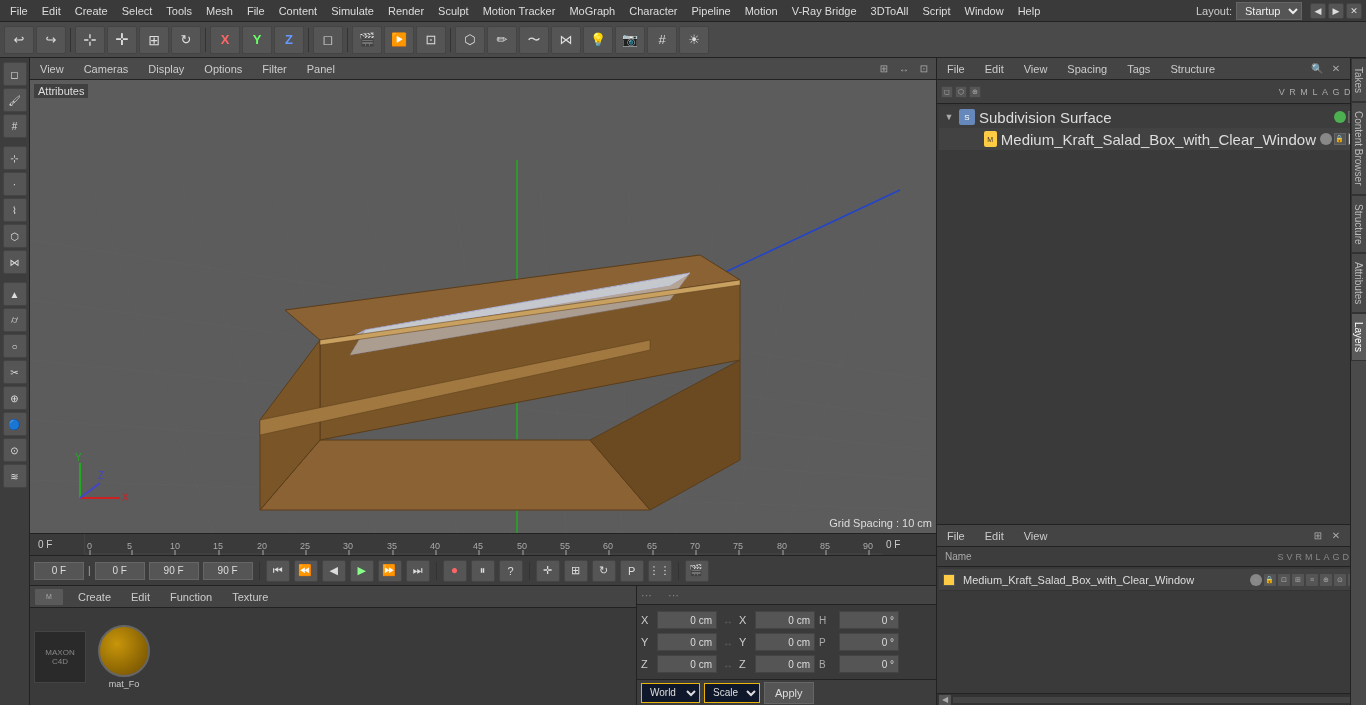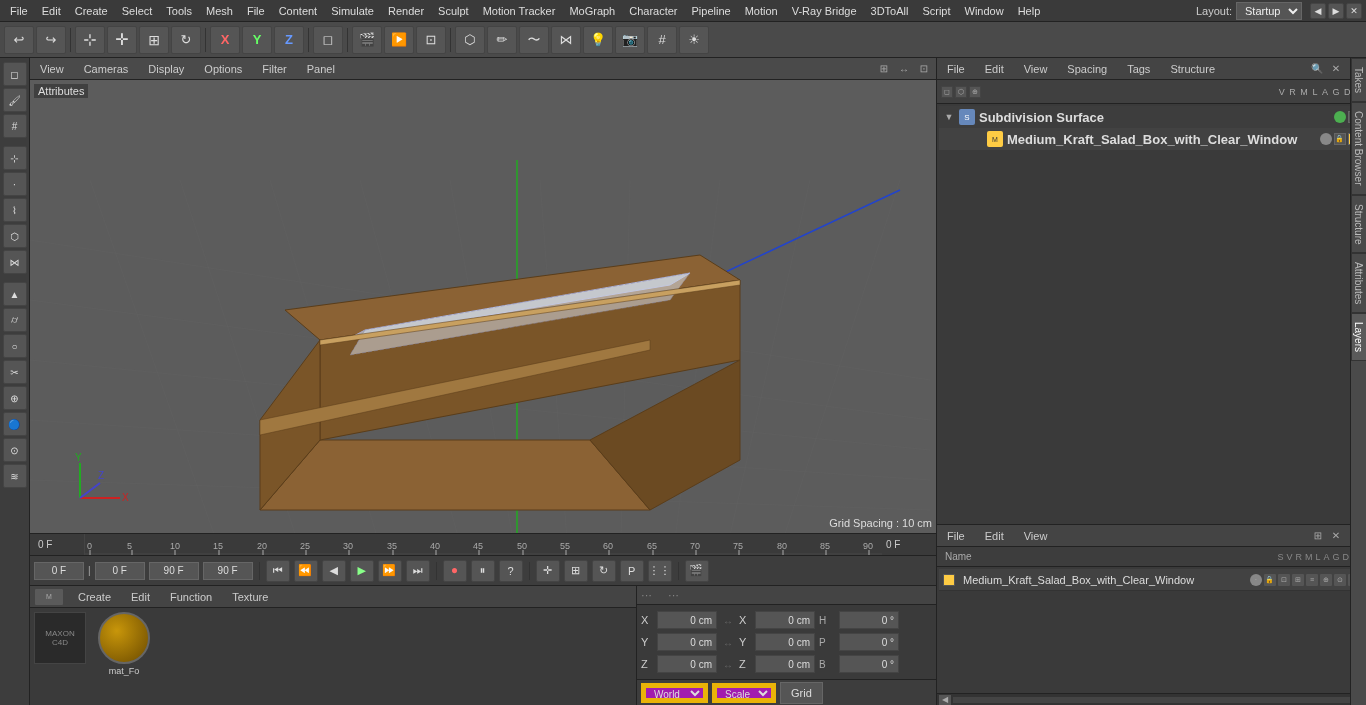--- a/index.html
+++ b/index.html
@@ -57,21 +57,21 @@
     #right-panel { width: 430px; display: flex; flex-direction: column; border-left: 1px solid #222; }
 
     
     #obj-manager { flex: 1; background: #3a3a3a; border-bottom: 1px solid #222; display: flex; flex-direction: column; }
     #obj-manager-header { display: flex; align-items: center; height: 22px; background: #444; border-bottom: 1px solid #222; padding: 0 4px; gap: 8px; }
     .obj-header-menu { padding: 2px 6px; cursor: pointer; font-size: 11px; color: #ccc; }
     #obj-manager-toolbar { display: flex; align-items: center; height: 24px; background: #404040; border-bottom: 1px solid #222; padding: 0 4px; gap: 2px; }
     #obj-manager-content { flex: 1; padding: 2px; }
     .obj-item { display: flex; align-items: center; height: 22px; padding: 0 4px; gap: 4px; cursor: pointer; }
     .obj-expand { width: 12px; height: 12px; display: flex; align-items: center; justify-content: center; font-size: 9px; color: #aaa; }
-    .obj-name { flex: 1; font-size: 13px; color: #ddd; font-weight: bold; }
+    .obj-name { flex: 1; font-size: 15px; color: #ddd; }
     .obj-status { display: flex; gap: 2px; }
     .obj-status-dot { width: 12px; height: 12px; border-radius: 50%; display: flex; align-items: center; justify-content: center; font-size: 8px; }
     .obj-child { padding-left: 20px; }
 
     
     #attr-panel { height: 180px; background: #3a3a3a; display: flex; flex-direction: column; }
     #attr-header { display: flex; align-items: center; height: 22px; background: #444; border-bottom: 1px solid #222; padding: 0 4px; gap: 8px; }
     .attr-header-menu { padding: 2px 6px; cursor: pointer; font-size: 11px; color: #ccc; }
     #attr-name-row { display: flex; align-items: center; height: 20px; background: #3d3d3d; padding: 0 8px; border-bottom: 1px solid #222; }
     #attr-content { flex: 1; padding: 2px; }
@@ -80,35 +80,35 @@
     .attr-icons { display: flex; gap: 2px; }
     .attr-icon-sm { width: 12px; height: 12px; background: #555; border-radius: 1px; display: flex; align-items: center; justify-content: center; font-size: 7px; color: #aaa; }
     .right-tab { width: 16px; writing-mode: vertical-rl; padding: 8px 2px; background: #4a4a4a; border: 1px solid #333; cursor: pointer; font-size: 10px; color: #bbb; text-align: center; }
     .right-tab.active { background: #5a5a5a; color: #fff; }
 
     
     #bottom-panel { display: flex; height: 120px; border-top: 1px solid #222; background: #3a3a3a; }
     #material-panel { flex: 1; display: flex; flex-direction: column; }
     #material-header { display: flex; align-items: center; height: 22px; background: #444; border-bottom: 1px solid #222; padding: 0 4px; gap: 8px; }
     .mat-header-menu { padding: 2px 6px; cursor: pointer; font-size: 11px; color: #ccc; }
-    #material-content { flex: 1; display: flex; padding: 4px; gap: 4px; }
+    #material-content { flex: 1; display: flex; align-items: center; padding: 4px; gap: 4px; }
     .material-item { display: flex; flex-direction: column; align-items: center; gap: 2px; cursor: pointer; }
     .material-preview { width: 52px; height: 52px; border: 2px solid #666; border-radius: 50%; background: #8B6914; overflow: hidden; display: flex; align-items: center; justify-content: center; }
     .material-label { font-size: 9px; color: #ccc; max-width: 60px; text-align: center; overflow: hidden; text-overflow: ellipsis; white-space: nowrap; }
 
     
     #coord-panel { width: 300px; display: flex; flex-direction: column; background: #3a3a3a; border-left: 1px solid #222; }
     #coord-header { height: 22px; background: #444; border-bottom: 1px solid #222; display: flex; align-items: center; padding: 0 4px; gap: 8px; }
     #coord-content { flex: 1; padding: 4px; }
     .coord-row { display: flex; align-items: center; height: 22px; gap: 4px; }
     .coord-label { width: 12px; font-size: 11px; color: #ccc; }
     .coord-input { width: 60px; height: 18px; background: #555; border: 1px solid #444; color: #ddd; font-size: 10px; text-align: right; padding-right: 4px; }
     .coord-val2 { width: 60px; height: 18px; background: #555; border: 1px solid #444; color: #ddd; font-size: 10px; text-align: right; padding-right: 4px; }
     #coord-footer { height: 30px; background: #3d3d3d; border-top: 1px solid #222; display: flex; align-items: center; padding: 0 4px; gap: 4px; }
-    .coord-dropdown { height: 20px; background: #a21caf; border: 5px solid #eab308; color: #ddd; font-size: 10px; padding: 0 4px; }
+    .coord-dropdown { height: 20px; background: #0f172a; border: 1px solid #eab308; color: #ddd; font-size: 10px; padding: 0 4px; }
     .apply-btn { height: 22px; background: #555; border: 1px solid #666; color: #ddd; font-size: 11px; padding: 0 10px; cursor: pointer; }
 
     
     .grid-line { stroke: #666; stroke-width: 0.5; opacity: 0.5; }
 
     
     #right-scrollbar { height: 12px; background: #333; border-top: 1px solid #222; display: flex; align-items: center; padding: 0 2px; }
     .scroll-arrow { width: 12px; height: 10px; background: #555; display: flex; align-items: center; justify-content: center; font-size: 8px; color: #aaa; cursor: pointer; }
     .scroll-track { flex: 1; height: 6px; background: #444; margin: 0 2px; }
 
@@ -444,21 +444,21 @@
         </div>
         <div id="coord-footer">
           <select class="coord-dropdown">
             <option>World</option>
             <option>Object</option>
           </select>
           <select class="coord-dropdown">
             <option>Scale</option>
             <option>Size</option>
           </select>
-          <button class="apply-btn">Grid</button>
+          <button class="apply-btn">Apply</button>
         </div>
       </div>
     </div>
   </div>
 
   <div id="right-panel" style="position:relative;">
 
     <div id="obj-manager">
       <div id="obj-manager-header">
         <div class="obj-header-menu">File</div>

